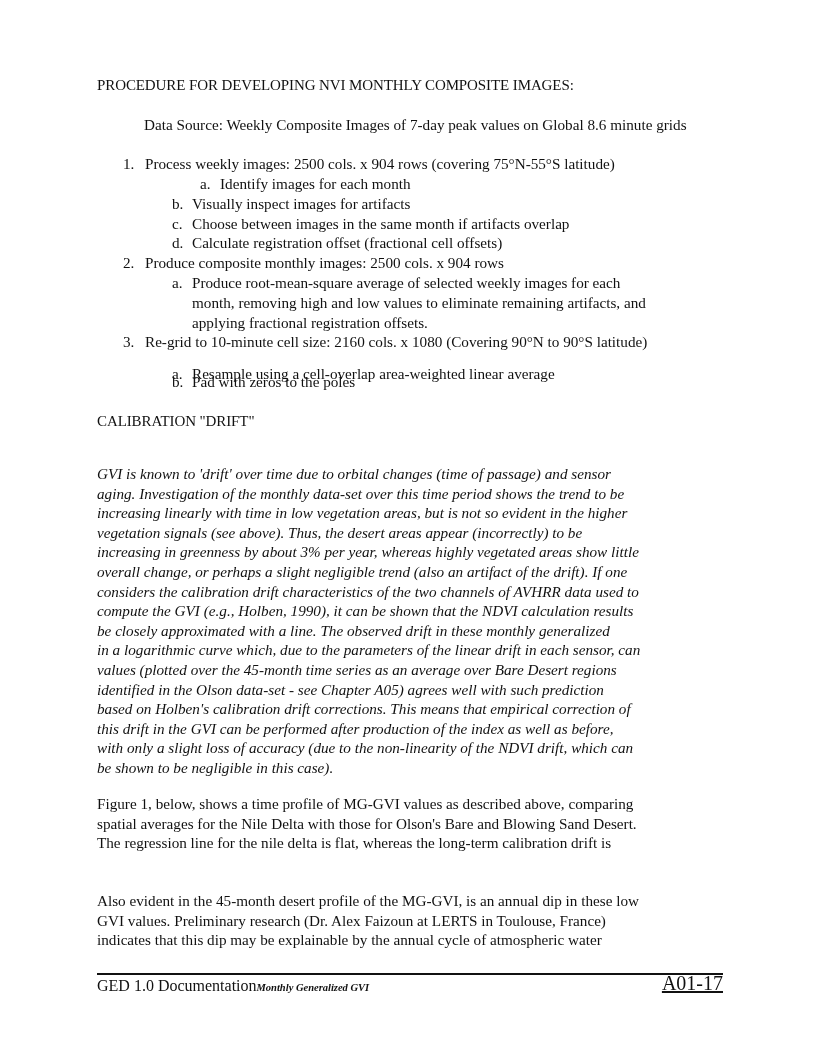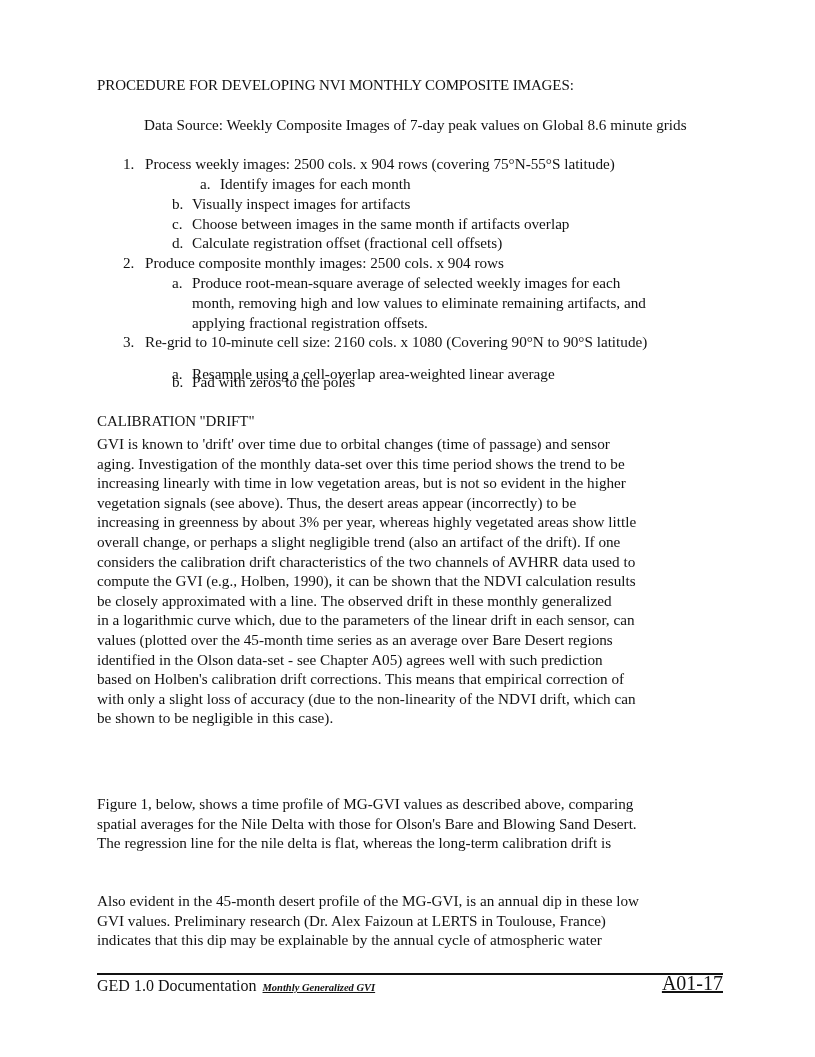--- a/index.html
+++ b/index.html
@@ -76,22 +76,20 @@
       position: absolute;
       left: 0;
       top: 2px;
       font-size: 16px;
       white-space: nowrap;
     }
     .footer-left .subtitle {
       font-style: italic;
       font-weight: bold;
       font-size: 10.5px;
-      margin-left: 6px;
-      text-decoration: underline;
     }
     .footer-right {
       position: absolute;
       right: 0;
       top: 0;
       font-size: 20px;
       white-space: nowrap;
       text-decoration: underline;
     }
   </style>
@@ -134,34 +132,35 @@
   </div>
   <div class="item" style="left:75px; top:352px;margin-top:12px;">
     <span class="sub">a.</span><span>Resample using a cell-overlap area-weighted linear average</span>
   </div>
   <div class="item" style="left:75px; top:372px;">
     <span class="sub">b.</span><span>Pad with zeros to the poles</span>
   </div>
 
   <div class="heading" style="top:412px;">CALIBRATION "DRIFT"</div>
 
-  <div class="para" style="top:434px;">
+  <div class="para" style="top:464px;font-style:italic;">
     <div>GVI is known to 'drift' over time due to orbital changes (time of passage) and sensor</div>
     <div>aging.  Investigation of the monthly data-set over this time period shows the trend to be</div>
     <div>increasing linearly with time in low vegetation areas, but is not so evident in the higher</div>
     <div>vegetation signals (see above).  Thus, the desert areas appear (incorrectly) to be</div>
     <div>increasing in greenness by about 3% per year, whereas highly vegetated areas show little</div>
     <div>overall change, or perhaps a slight negligible trend (also an artifact of the drift).  If one</div>
     <div>considers the calibration drift characteristics of the two channels of AVHRR data used to</div>
     <div>compute the GVI (e.g., Holben, 1990), it can be shown that the NDVI calculation results</div>
     <div>be closely approximated with a line.  The observed drift in these monthly generalized</div>
     <div>in a logarithmic curve which, due to the parameters of the linear drift in each sensor, can</div>
     <div>values (plotted over the 45-month time series as an average over Bare Desert regions</div>
     <div>identified in the Olson data-set - see Chapter A05) agrees well with such prediction</div>
     <div>based on Holben's calibration drift corrections.  This means that empirical correction of</div>
+    <div>this drift in the GVI can be performed after production of the index as well as before,</div>
     <div>with only a slight loss of accuracy (due to the non-linearity of the NDVI drift, which can</div>
     <div>be shown to be negligible in this case).</div>
   </div>
 
   <div class="para" style="top:794px;">
     <div>Figure 1, below, shows a time profile of MG-GVI values as described above, comparing</div>
     <div>spatial averages for the Nile Delta with those for Olson's Bare and Blowing Sand Desert.</div>
     <div>The regression line for the nile delta is flat, whereas the long-term calibration drift is</div>
   </div>
 

